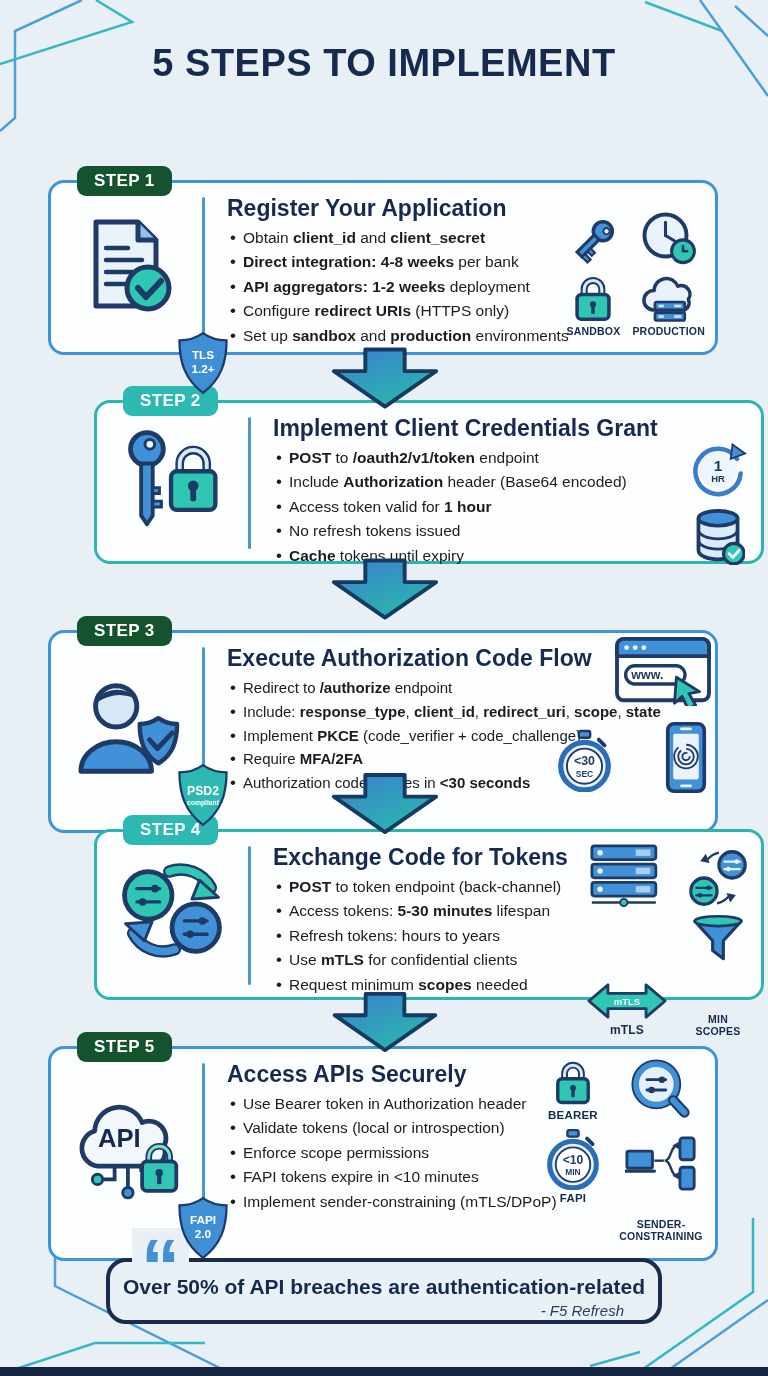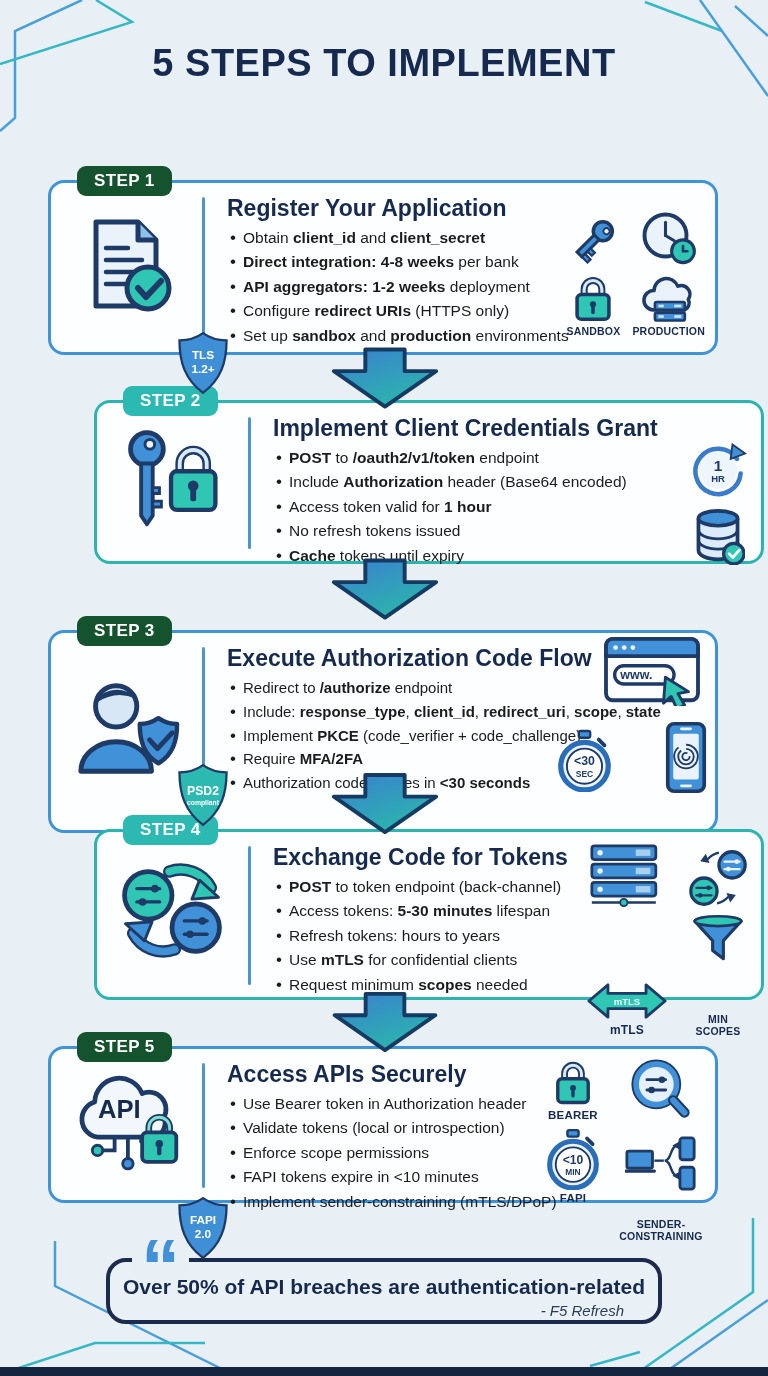--- a/index.html
+++ b/index.html
@@ -234,21 +234,21 @@
     <div class="content">
       <h2 style="padding-right:104px;">Execute Authorization Code Flow</h2>
       <ul class="tight">
         <li>Redirect to <b>/authorize</b> endpoint</li>
         <li>Include: <b>response_type</b>, <b>client_id</b>, <b>redirect_uri</b>, <b>scope</b>, <b>state</b></li>
         <li>Implement <b>PKCE</b> (code_verifier + code_challenge)</li>
         <li>Require <b>MFA/2FA</b></li>
         <li>Authorization code expires in <b>&lt;30 seconds</b></li>
       </ul>
     </div>
-    <div class="r-icons" style="right:15px;top:4px;padding-left:16px;">
+    <div class="r-icons" style="right:4px;top:4px;padding-left:16px;">
       <svg viewBox="0 0 100 72" width="96" height="69">
         <rect x="2" y="2" width="96" height="64" rx="7" fill="#fdfeff" stroke="#1e3a66" stroke-width="4"></rect>
         <path d="M2 9a7 7 0 0 1 7-7h82a7 7 0 0 1 7 7v11H2z" fill="#4191d8" stroke="#1e3a66" stroke-width="4"></path>
         <circle cx="12" cy="11" r="2.5" fill="#eaf3fb"></circle>
           <circle cx="21" cy="11" r="2.5" fill="#eaf3fb"></circle>
           <circle cx="30" cy="11" r="2.5" fill="#eaf3fb"></circle>
         <rect x="11" y="30" width="62" height="19" rx="9.5" fill="#ffffff" stroke="#1e3a66" stroke-width="3.5"></rect>
         <text x="17" y="44" font-size="13" font-weight="bold" fill="#1e3a66">www.</text>
         <path d="M64 42l24 15-11 2 7 12-8 4-6-13-8 7z" fill="#2fc7b4" stroke="#1e3a66" stroke-width="3" stroke-linejoin="round"></path>
       </svg>
@@ -373,21 +373,21 @@
         </svg>
         <div class="caption">MIN SCOPES</div>
       </div>
     </div>
   </div>
 
   <svg class="flow-arrow" style="top:992px;" viewBox="0 0 120 62" height="60">
     <polygon points="40,2 80,2 80,24 112,24 60,60 8,24 40,24" fill="url(#arrowGrad)" stroke="#163b63" stroke-width="4" stroke-linejoin="round"></polygon>
   </svg>
 
-  <div class="card blue" style="top:1046px;height:157px;">
+  <div class="card blue" style="top:1046px;height:215px;">
     <div class="badge blue">STEP 5</div>
     <div class="icon-zone">
       <svg viewBox="0 0 128 118" width="122" height="112">
         <path d="M34 76a19 19 0 0 1-3-37 26 26 0 0 1 50-9 18 18 0 0 1 23 25 16 16 0 0 1-9 21z" fill="#f2f7fc" stroke="#1e3a66" stroke-width="5" stroke-linejoin="round"></path>
         <text x="57" y="56" text-anchor="middle" font-size="27" font-weight="bold" fill="#152a4e">API</text>
         <g stroke="#1e3a66" stroke-width="4" fill="none">
           <path d="M52 76v14H40"></path>
             <path d="M66 76v22"></path>
             <path d="M80 76v6"></path>
         </g>

